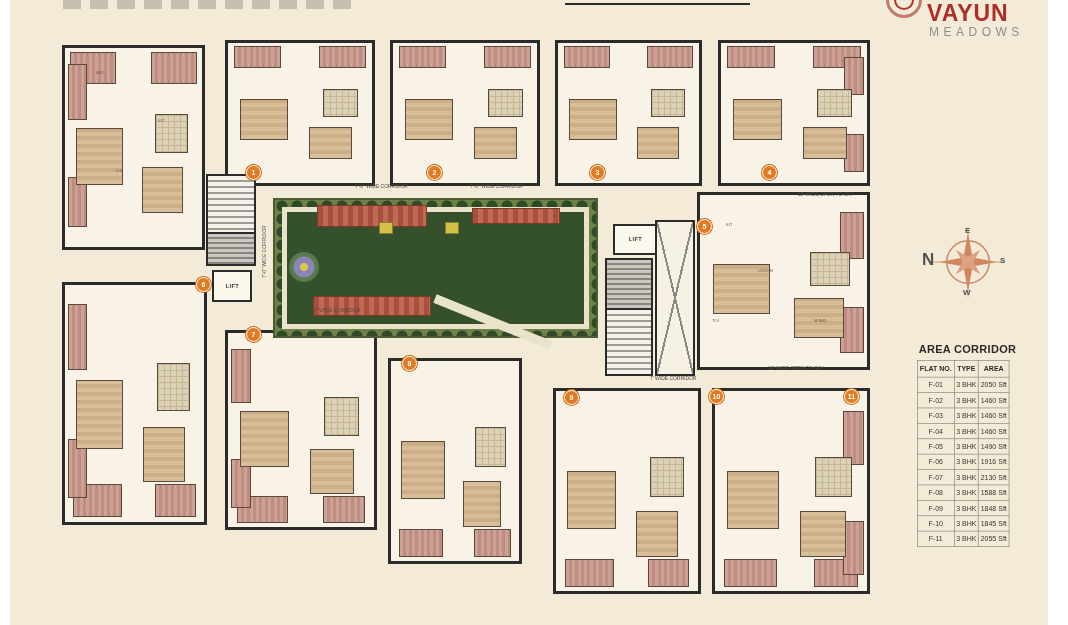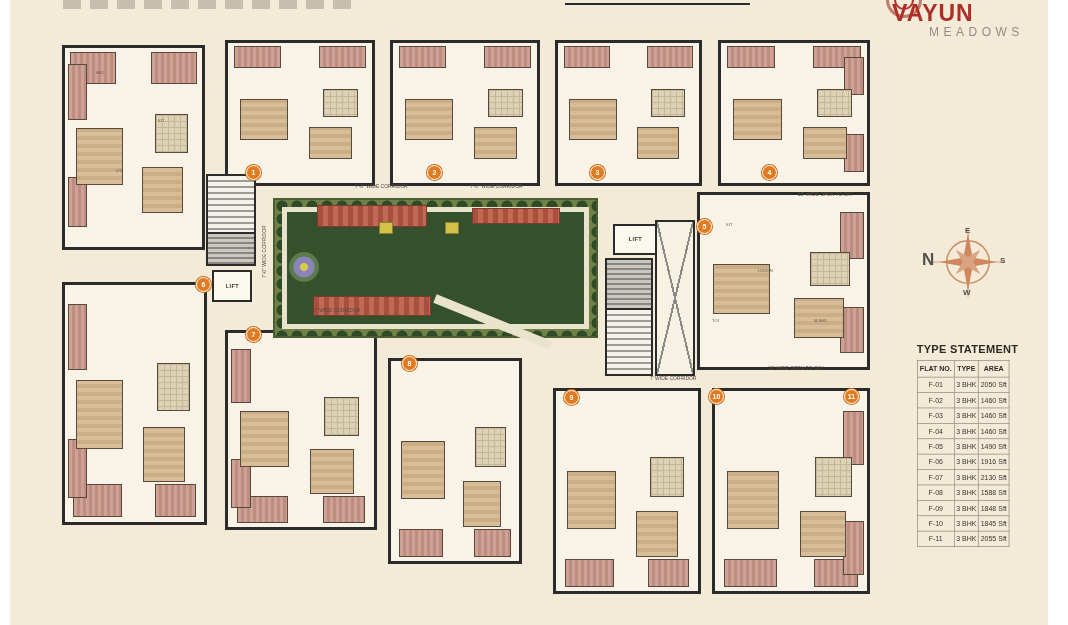--- a/index.html
+++ b/index.html
@@ -62,21 +62,21 @@
   table.ast td{border:1px solid #8e877a;font-size:10px;color:#3a362e;padding:5px 1px;text-align:center;}
 
   
   .compass{position:absolute;left:930px;top:224px;width:76px;height:76px;}
   .cletter{position:absolute;color:#54504a;font-weight:bold;}
 
   
   .logo-ring{position:absolute;left:886px;top:-18px;width:36px;height:36px;border-radius:50%;
              border:3px solid #bf7d6e;box-sizing:border-box;}
   .logo-ring::after{content:"";position:absolute;inset:5px;border-radius:50%;border:2px solid #b5312a;}
-  .brand{position:absolute;left:892px;top:0px;font-size:23px;font-weight:800;color:#ad2d27;letter-spacing:1px;}
+  .brand{position:absolute;left:927px;top:0px;font-size:23px;font-weight:800;color:#ad2d27;letter-spacing:1px;}
   .brand-sub{position:absolute;left:929px;top:25px;font-size:12px;color:#8e8e86;letter-spacing:4.5px;}
 
   
   .watermark{position:absolute;left:430px;top:278px;font-size:60px;font-weight:bold;
              color:rgba(120,120,120,.40);letter-spacing:2px;
              -webkit-mask-image:linear-gradient(to right,#000 55%,transparent 97%);
              mask-image:linear-gradient(to right,#000 55%,transparent 97%);}
   .cropped-title{position:absolute;left:63px;top:0;width:296px;height:9px;opacity:.75;
         background:repeating-linear-gradient(90deg,#b7b1a3 0 18px,transparent 18px 27px);}
   .topline{position:absolute;left:565px;top:3px;width:185px;height:2px;background:#2a2a2a;}
@@ -241,21 +241,21 @@
   <span class="cletter" style="left:922px;top:250px;font-size:17px;">N</span>
   <span class="cletter" style="left:965px;top:226px;font-size:8px;">E</span>
   <span class="cletter" style="left:1000px;top:256px;font-size:8px;">S</span>
   <span class="cletter" style="left:963px;top:288px;font-size:8px;">W</span>
 
   <div class="logo-ring"></div>
   <div class="brand">VAYUN</div>
   <div class="brand-sub">MEADOWS</div>
 
 
-  <div class="ast-title">TYPE STATEMENT</div>
+  <div class="ast-title">AREA CORRIDOR</div>
   <div class="ast-wrap">
     <table class="ast">
       <thead>
           <tr>
             <th>FLAT NO.</th>
             <th>TYPE</th>
             <th>AREA</th>
           </tr>
         </thead>
       <tbody>

